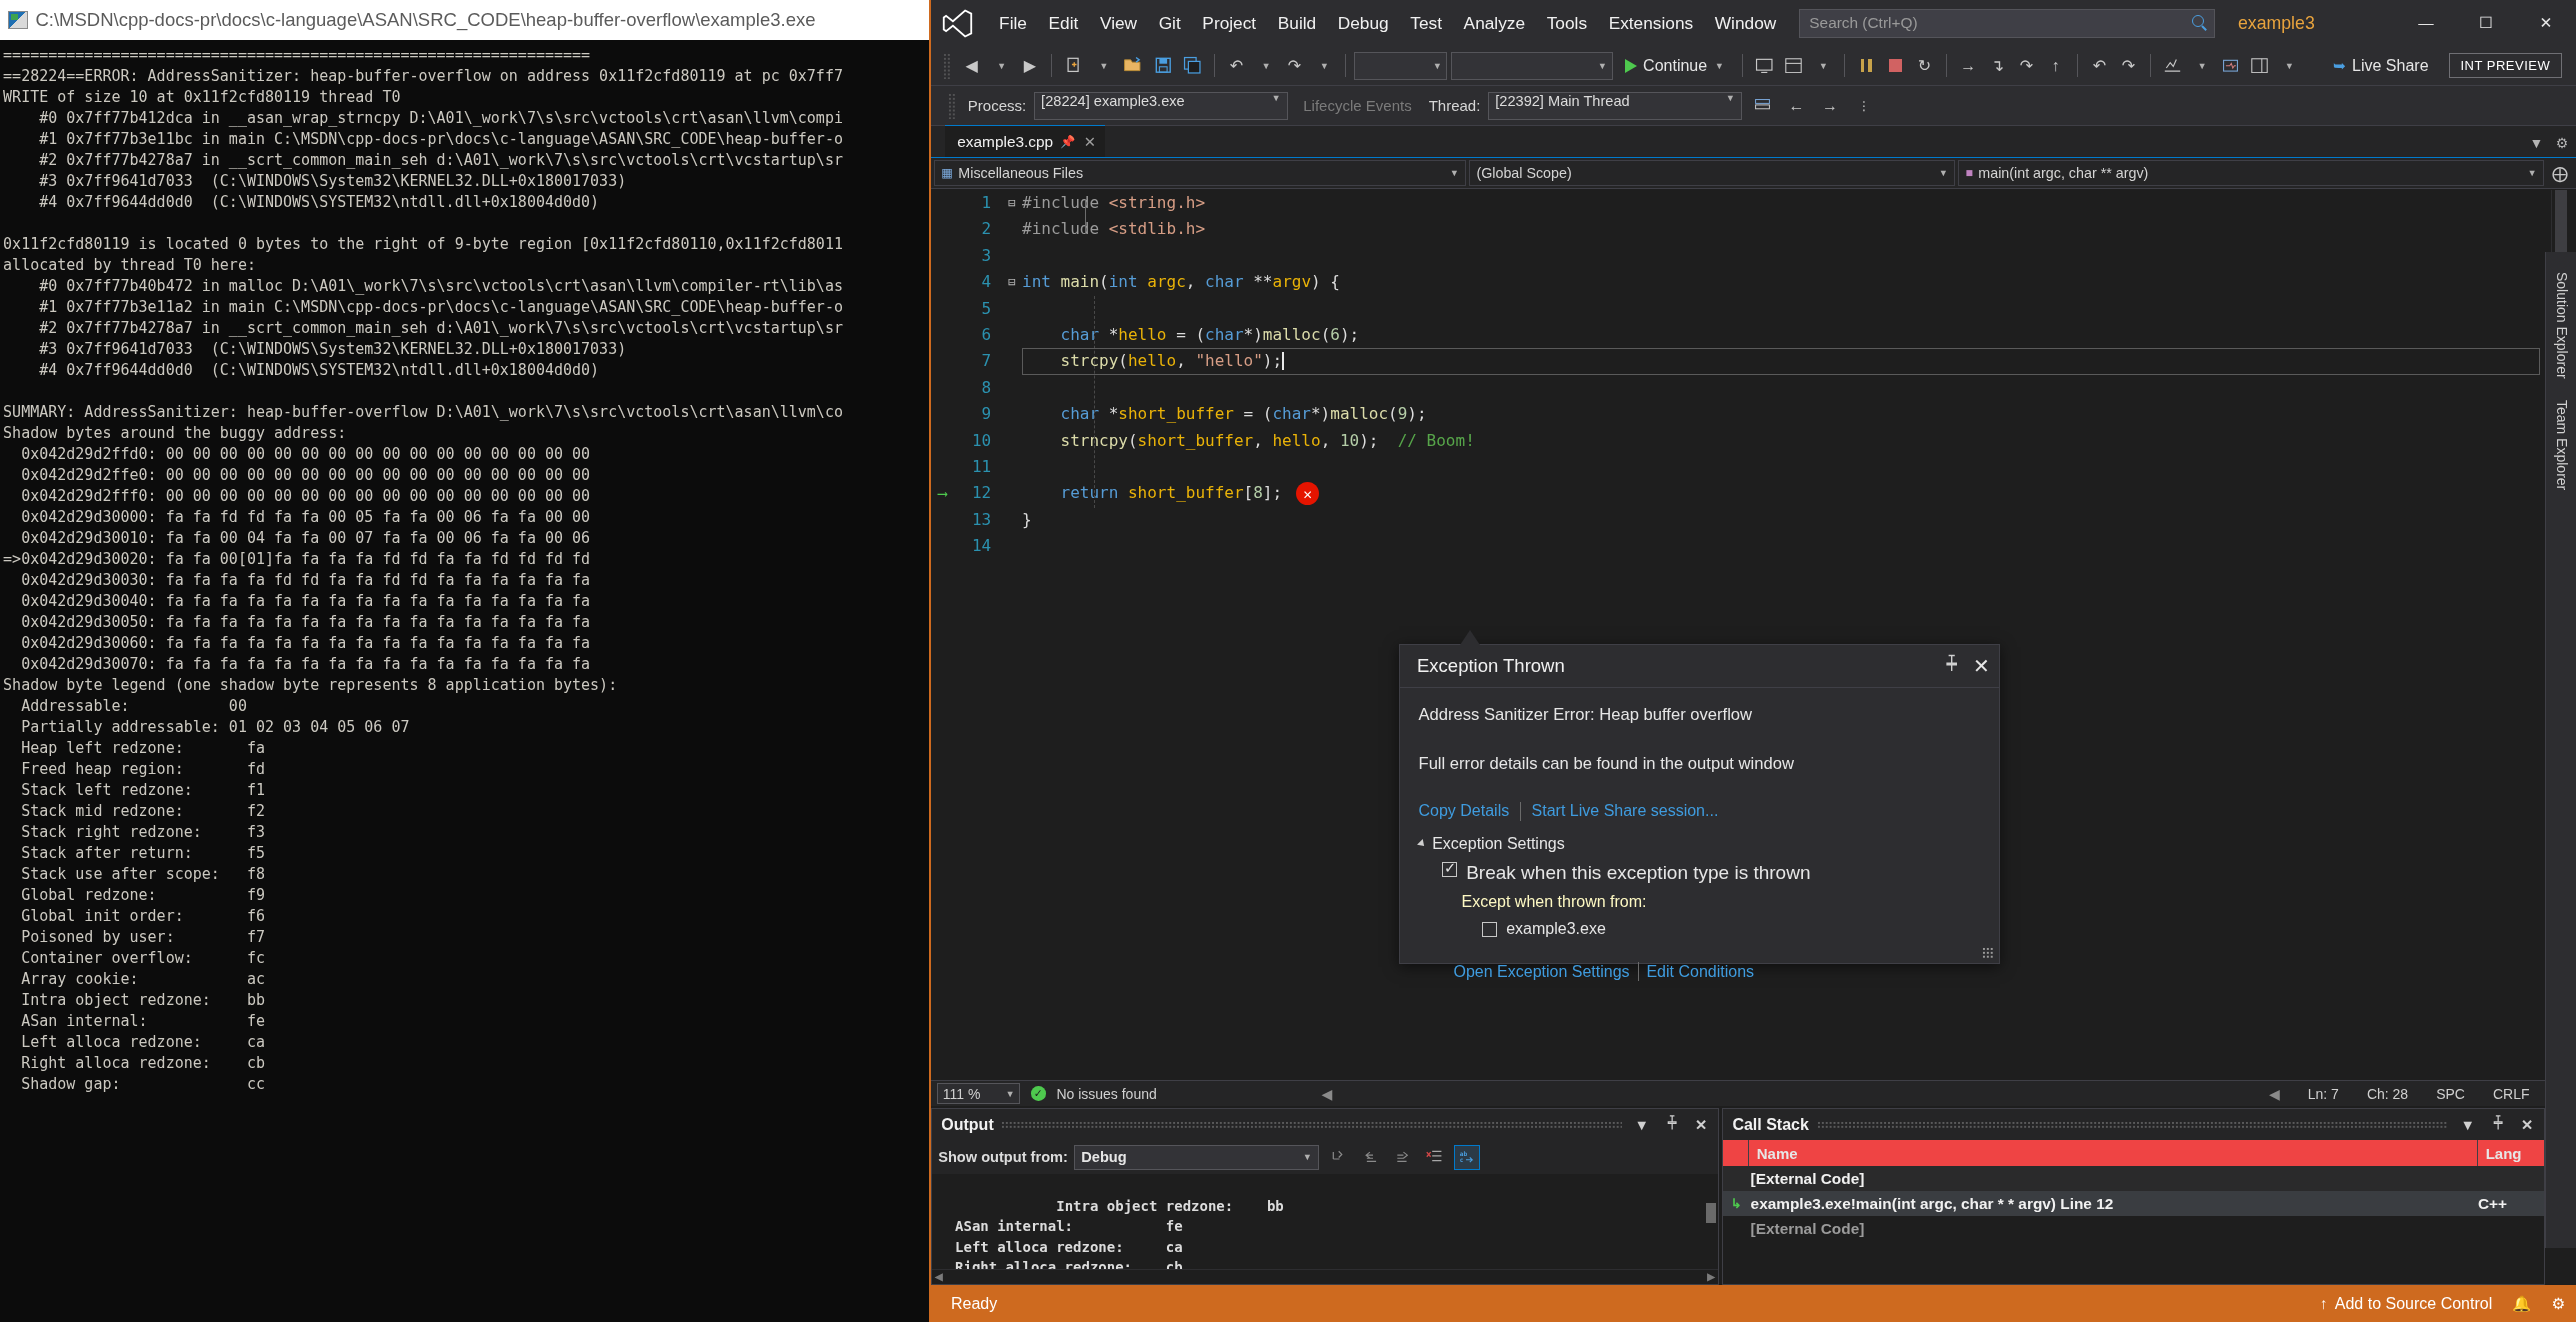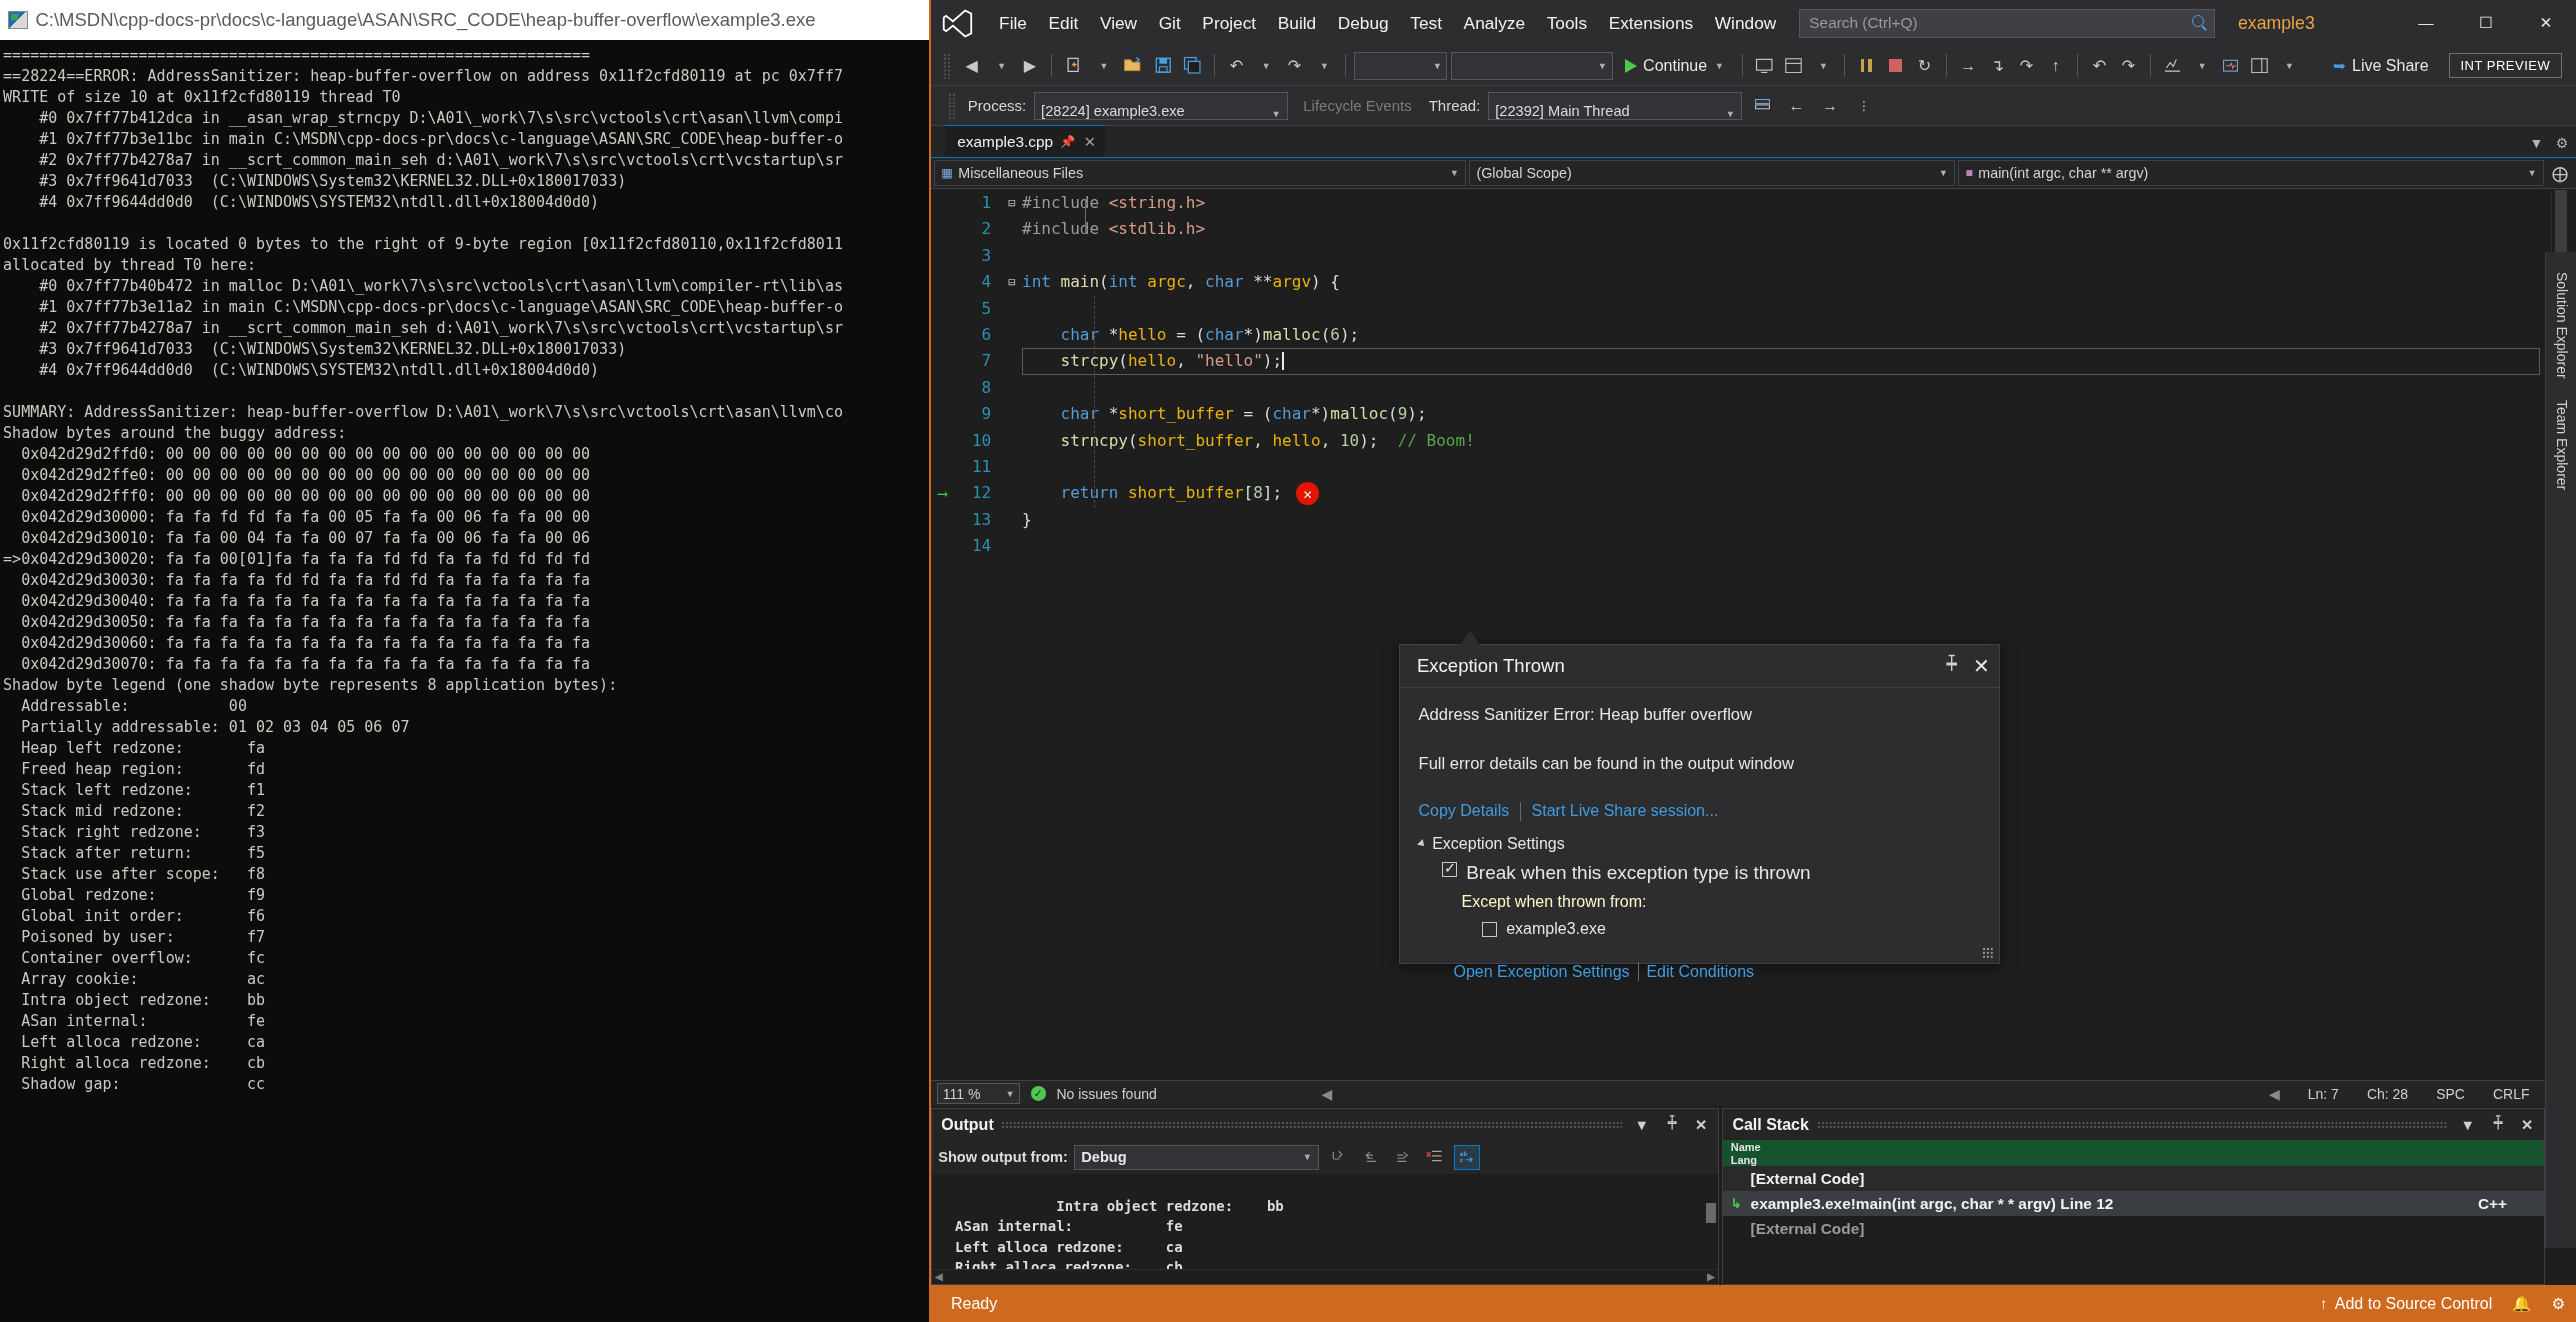--- a/index.html
+++ b/index.html
@@ -144,21 +144,21 @@
 
   
   .vs-debugbar {
     height: 40px; background: #2d2d30; display: flex; align-items: center;
     padding-left: 12.3px; gap: 7.7px; font-size: 15px; color: #d0d0d0;
     border-bottom: 0.8px solid #3f3f46;
   }
   .dbg-label { color: #d6d6d6; }
   .dbg-combo {
     height: 28px; background: #333337; border: 0.8px solid #55555a;
-    display: flex; align-items: flex-end; padding: 0 6.2px; color: #dcdcdc; font-size: 14.6px;
+    display: flex; align-items: flex-start; padding: 0 6.2px; color: #dcdcdc; font-size: 14.6px;
   }
   .dbg-combo .tb-caret { margin-left: auto; padding-left: 7.7px; }
   .dbg-dis { color: #7b7b7b; }
 
   
   .vs-main { position: absolute; left: 0; top: 126px; right: 0; bottom: 37px; }
 
   .doc-tabbar {
     height: 32px; background: #252526; display: flex; align-items: flex-end;
     padding-left: 14px; border-bottom: 1.5px solid #007acc; position: relative;
@@ -340,21 +340,21 @@
     flex: 1; overflow: hidden; padding: 1.5px 0 0 6.2px; color: #dcdcdc;
     font-family: "DejaVu Sans Mono","Liberation Mono",monospace;
     font-size: 14px; line-height: 20.4px; white-space: pre; position: relative;
   }
   .out-vscroll { position: absolute; right: 0; top: 0; bottom: 0; width: 14px; background: #1e1e1e; }
   .out-vthumb { position: absolute; left: 2.3px; width: 9.3px; height: 20px; bottom: 46px; background: #6a6a6a; }
   .out-hscroll { height: 15.4px; background: #1e1e1e; border-top: 0.8px solid #2d2d30;
                  display: flex; align-items: center; justify-content: space-between;
                  padding: 0 3.1px; color: #7b7b7b; font-size: 10px; }
   .cs-table { flex: 1; overflow: hidden; }
-  .cs-hdr { display: flex; height: 26px; background: #14532d; font-size: 11px; color: #e6e6e6; flex-direction: column; }
+  .cs-hdr { display: flex; height: 26px; background: #ef4444; font-size: 15px; color: #e6e6e6; }
   .cs-hdr div { border-right: 0.8px solid #3f3f46; display: flex; align-items: center; padding: 0 7.7px; }
   .cs-row { display: flex; height: 25px; font-size: 15.4px; align-items: center; }
   .cs-row .c-gl { width: 26px; text-align: center; color: #4ec94e; font-size: 13px; flex: none; }
   .cs-row .c-name { flex: 1; padding-left: 1.5px; }
   .cs-row .c-lang { width: 66px; }
   .cs-row.sel { background: #3a3d41; }
   .cs-row.dim .c-name { color: #9b9b9b; }
   .cs-ext { background: #2a2a2b; }
 
   

